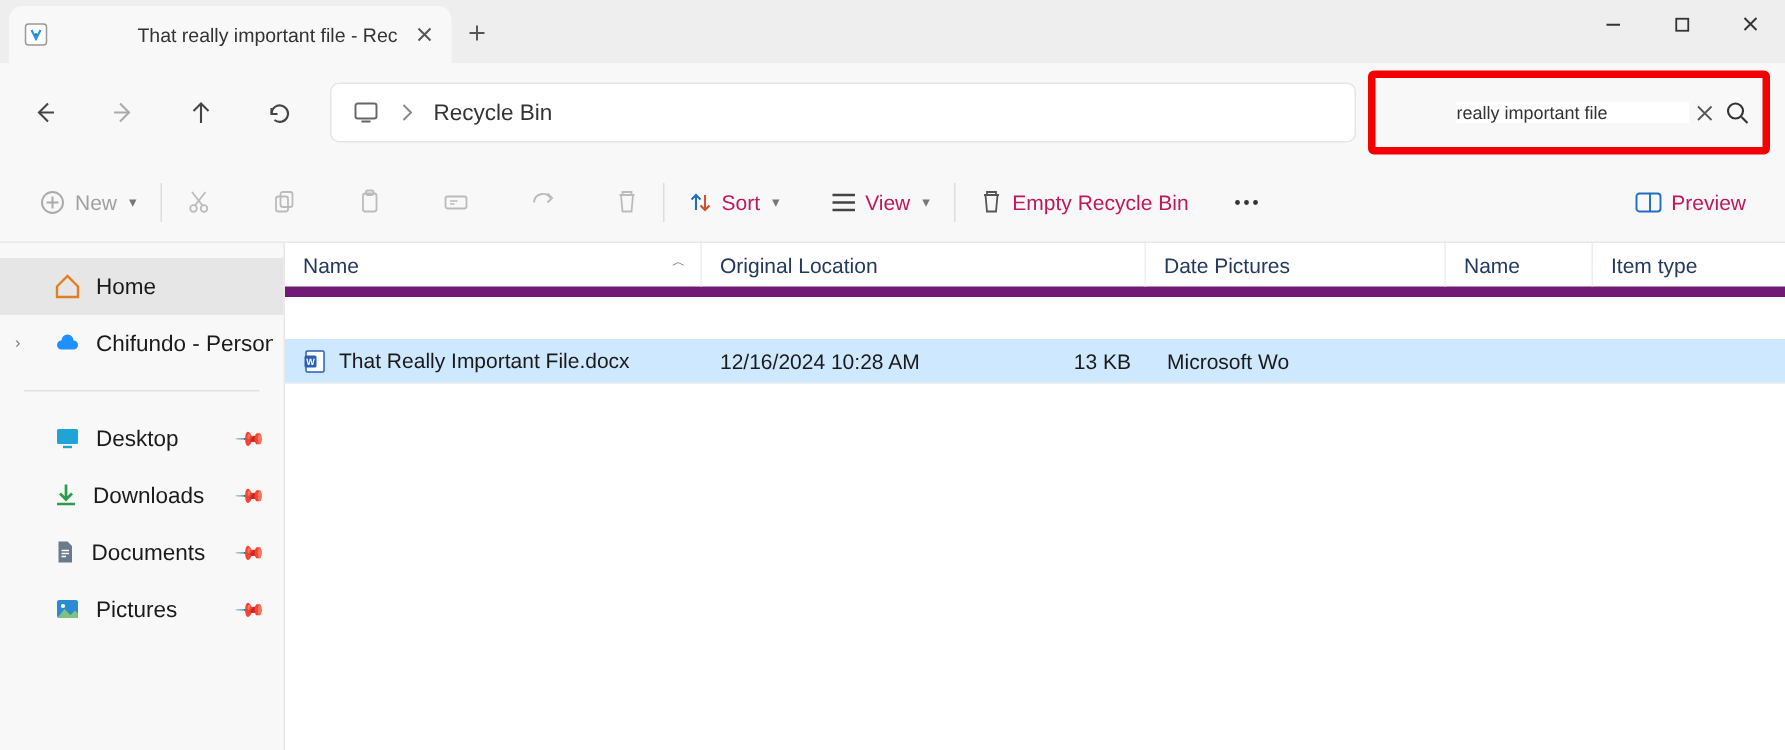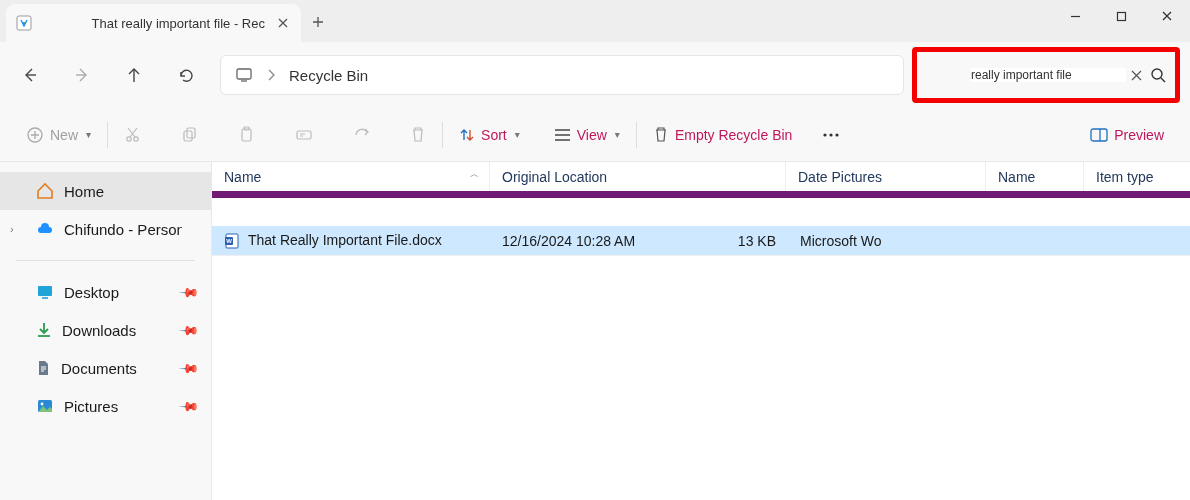--- a/index.html
+++ b/index.html
@@ -33,21 +33,21 @@
     .tool-btn.disabled { color:#a0a0a0; cursor:default; }
     .tool-sep { width:1px; height:26px; background:#ddd; margin:0 8px; }
     .tool-label { font-size:14px; color:#be185d; }
     .chev { font-size:10px; color:#777; margin-left:2px; }
     .toolbar-spacer { flex:1; }
 
     
     .main { display:flex; height:calc(500px - 42px - 66px - 54px); }
 
     
-    .sidebar { width:212px; background:#f8f8f8; border-right:1px solid #e8e8e8; padding-top:10px; position:relative; }
+    .sidebar { width:190px; background:#f8f8f8; border-right:1px solid #e8e8e8; padding-top:10px; position:relative; }
     .side-item { height:38px; display:flex; align-items:center; padding-left:36px; gap:10px; cursor:pointer; position:relative; font-size:15px; }
     .side-item.selected { background:#e6e6e6; }
     .side-item .pin { position:absolute; right:14px; color:#888; transform:rotate(45deg); font-size:13px; }
     .side-item .expander { position:absolute; left:10px; color:#777; font-size:11px; }
     .side-divider { height:1px; background:#e0e0e0; margin:12px 16px; }
     .sidebar-resize { position:absolute; right:-3px; top:0; width:6px; height:100%; cursor:ew-resize; }
 
     
     .content { flex:1; background:#fff; overflow:hidden; }
     .cols { height:36px; display:flex; align-items:center; border-bottom:7px solid #701a75; font-size:14px; color:#23395d; }

